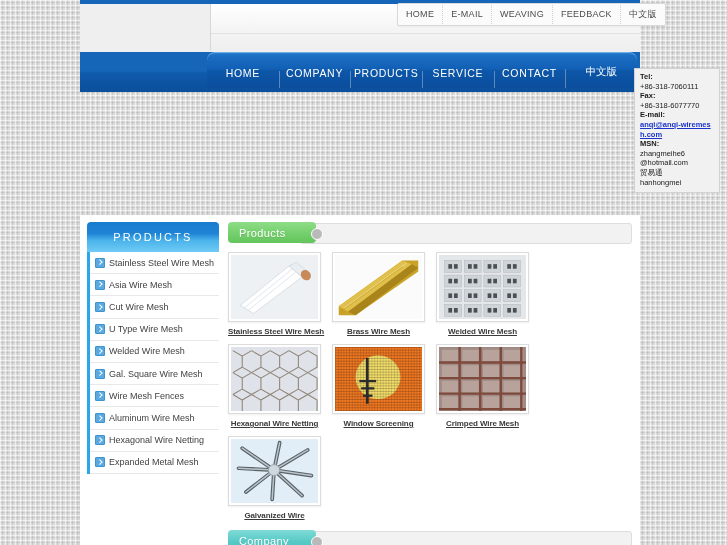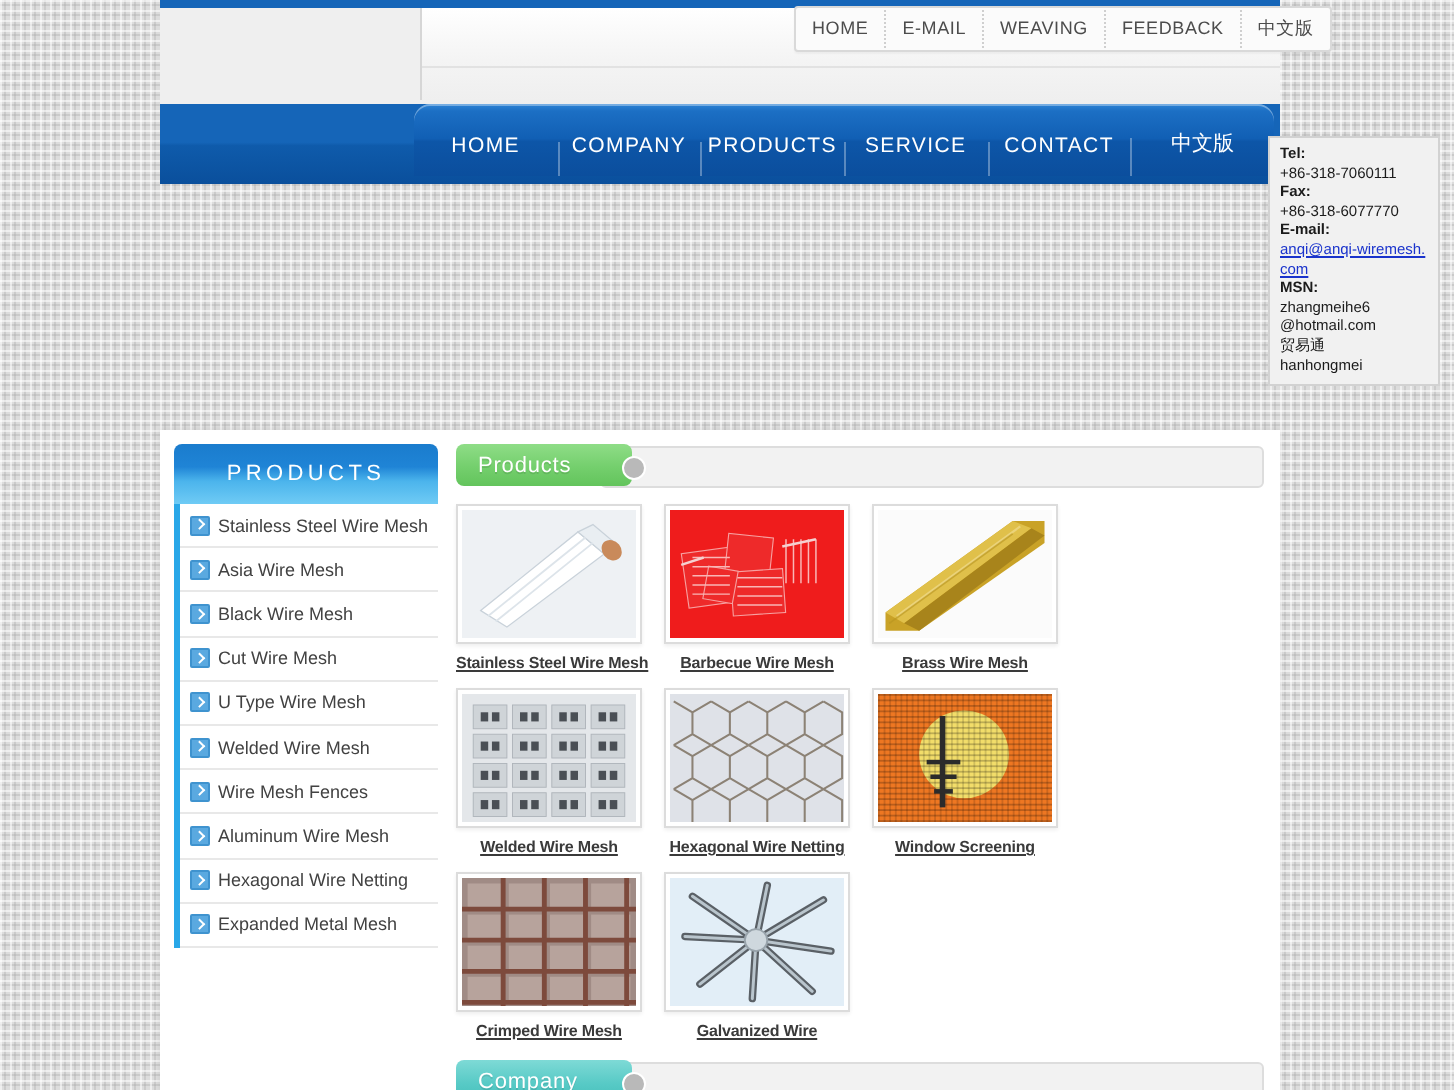--- a/index.html
+++ b/index.html
@@ -147,20 +147,21 @@
     color: #1b1b1b;
     white-space: nowrap;
   }
   .contact-line.b { font-weight: bold; }
   .contact-line.link {
     color: #1a33cc;
     text-decoration: underline;
     cursor: pointer;
     white-space: normal;
     word-break: break-all;
+    font-weight: bold;
   }
   .contact-line.cn { font-weight: normal; }
 
   
   .content {
     position: absolute;
     left: 80px;
     top: 215px;
     width: 560px;
     height: 330px;
@@ -371,33 +372,33 @@
           <div class="sidebar-item">
             <span class="sb-icon"></span>
             <span class="sb-label">Stainless Steel Wire Mesh</span>
           </div>
           <div class="sidebar-item">
             <span class="sb-icon"></span>
             <span class="sb-label">Asia Wire Mesh</span>
           </div>
           <div class="sidebar-item">
             <span class="sb-icon"></span>
-            <span class="sb-label">Black Wire Mesh</span>
-          </div>
-          <div class="sidebar-item">
-            <span class="sb-icon"></span>
             <span class="sb-label">Cut Wire Mesh</span>
           </div>
           <div class="sidebar-item">
             <span class="sb-icon"></span>
             <span class="sb-label">U Type Wire Mesh</span>
           </div>
           <div class="sidebar-item">
             <span class="sb-icon"></span>
             <span class="sb-label">Welded Wire Mesh</span>
+          </div>
+          <div class="sidebar-item">
+            <span class="sb-icon"></span>
+            <span class="sb-label">Gal. Square Wire Mesh</span>
           </div>
           <div class="sidebar-item">
             <span class="sb-icon"></span>
             <span class="sb-label">Wire Mesh Fences</span>
           </div>
           <div class="sidebar-item">
             <span class="sb-icon"></span>
             <span class="sb-label">Aluminum Wire Mesh</span>
           </div>
           <div class="sidebar-item">
@@ -430,43 +431,20 @@
                   <polygon points="62,12 70,8 84,20 76,24" fill="#e9eef2" stroke="#c9d2da" stroke-width="0.7"></polygon>
                   <ellipse cx="80" cy="22" rx="5" ry="6" fill="#c98a5a" transform="rotate(-38 80 22)"></ellipse>
                   <path d="M14 58 L66 15" stroke="#dde4ea" stroke-width="1"></path>
                   <path d="M18 61 L70 18" stroke="#dde4ea" stroke-width="1"></path>
                 </g>
               </svg>
             </div>
             <div class="prod-cap">Stainless Steel Wire Mesh</div>
           </div>
 
-          <div class="prod-cell">
-            <div class="prod-thumb">
-              <svg class="prod-img" viewBox="0 0 93 70" preserveAspectRatio="none">
-                <rect width="93" height="70" fill="#ef1c1c"></rect>
-                <g stroke="#f7a0a0" stroke-width="0.6" fill="#ee2a2a">
-                  <rect x="8" y="22" width="26" height="30" transform="rotate(-8 21 37)"></rect>
-                  <rect x="30" y="14" width="24" height="26" transform="rotate(6 42 27)"></rect>
-                  <rect x="33" y="33" width="28" height="24" transform="rotate(-4 47 45)"></rect>
-                  <rect x="19" y="32" width="16" height="18" transform="rotate(10 27 41)"></rect>
-                </g>
-                <g stroke="#f9b6b6" stroke-width="0.8" fill="none">
-                  <path d="M12 26 H32 M12 31 H32 M12 36 H32 M12 41 H32 M12 46 H32"></path>
-                  <path d="M36 37 H60 M36 42 H60 M36 47 H60 M36 52 H60"></path>
-                  <path d="M62 16 V40 M66 16 V40 M70 16 V40 M74 16 V40 M78 16 V40"></path>
-                </g>
-                <g stroke="#f4d0d0" stroke-width="1.4" fill="none">
-                  <path d="M6 30 L18 26"></path>
-                  <path d="M60 20 L78 16"></path>
-                </g>
-              </svg>
-            </div>
-            <div class="prod-cap">Barbecue Wire Mesh</div>
-          </div>
 
           <div class="prod-cell">
             <div class="prod-thumb">
               <svg class="prod-img" viewBox="0 0 93 70" preserveAspectRatio="none">
                 <rect width="93" height="70" fill="#fbfbfb"></rect>
                 <polygon points="4,56 72,6 89,6 89,18 22,66 4,66" fill="#c9a227"></polygon>
                 <polygon points="4,56 72,6 82,10 14,62" fill="#e0c04a"></polygon>
                 <polygon points="14,62 82,10 89,14 22,66" fill="#a8841b"></polygon>
                 <path d="M10 58 L76 9" stroke="#f0db8e" stroke-width="1.2" fill="none" opacity="0.7"></path>
                 <path d="M6 62 L72 13" stroke="#b8951f" stroke-width="1" fill="none" opacity="0.6"></path>

